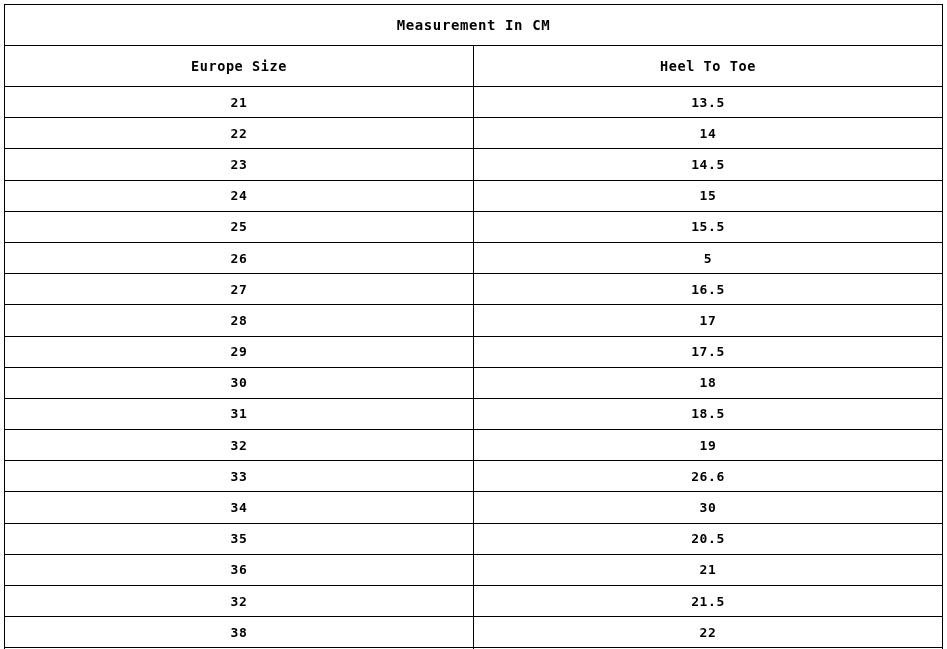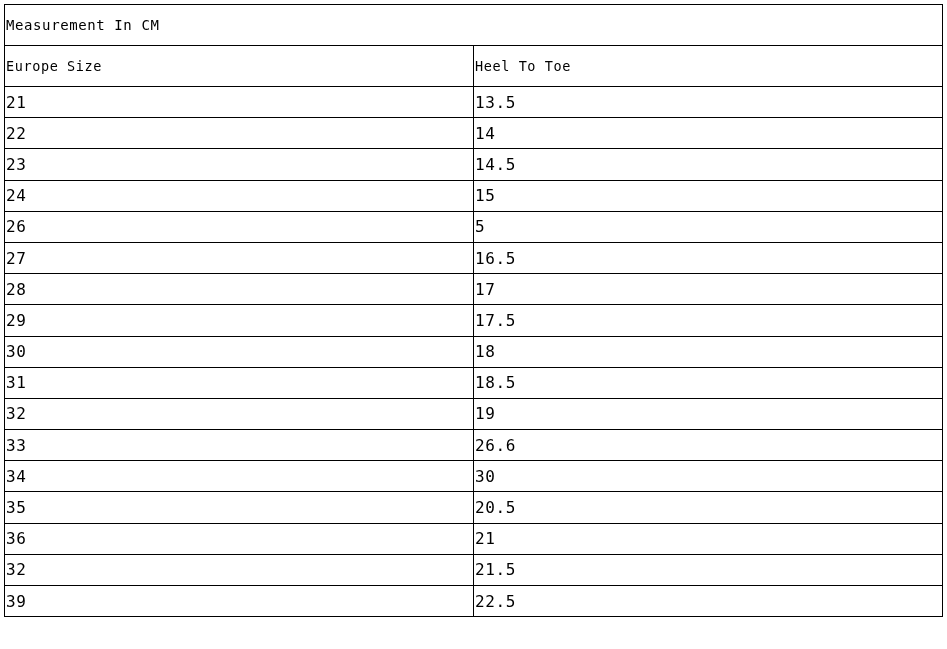--- a/index.html
+++ b/index.html
@@ -21,36 +21,36 @@
     padding: 4px 4px 0 4px;
   }
   table.size-table {
     width: 938px;
     border-collapse: collapse;
     table-layout: fixed;
   }
   table.size-table td,
   table.size-table th {
     border: 1px solid #000000;
-    text-align: left;
+    text-align: center;
     vertical-align: middle;
-    font-weight: normal;
+    font-weight: bold;
     letter-spacing: 0.6px;
   }
   .title-cell {
     height: 38px;
     font-size: 14px;
   }
   .head-cell {
     height: 38px;
     font-size: 13.5px;
   }
   .data-cell {
     height: 28.2px;
-    font-size: 16px;
+    font-size: 13px;
     font-weight: bold;
   }
   col.c1 { width: 469px; }
   col.c2 { width: 469px; }
 </style>
 </head>
 <body>
 
 <div class="sheet">
   <table class="size-table">
@@ -74,20 +74,24 @@
         <td class="data-cell">22</td>
         <td class="data-cell">14</td>
       </tr>
       <tr>
         <td class="data-cell">23</td>
         <td class="data-cell">14.5</td>
       </tr>
       <tr>
         <td class="data-cell">24</td>
         <td class="data-cell">15</td>
+      </tr>
+      <tr>
+        <td class="data-cell">25</td>
+        <td class="data-cell">15.5</td>
       </tr>
       <tr>
         <td class="data-cell">26</td>
         <td class="data-cell">5</td>
       </tr>
       <tr>
         <td class="data-cell">27</td>
         <td class="data-cell">16.5</td>
       </tr>
       <tr>
@@ -124,18 +128,22 @@
       </tr>
       <tr>
         <td class="data-cell">36</td>
         <td class="data-cell">21</td>
       </tr>
       <tr>
         <td class="data-cell">32</td>
         <td class="data-cell">21.5</td>
       </tr>
       <tr>
+        <td class="data-cell">38</td>
+        <td class="data-cell">22</td>
+      </tr>
+      <tr>
         <td class="data-cell">39</td>
         <td class="data-cell">22.5</td>
       </tr>
     </tbody>
   </table>
 </div>
 
 </body></html>

